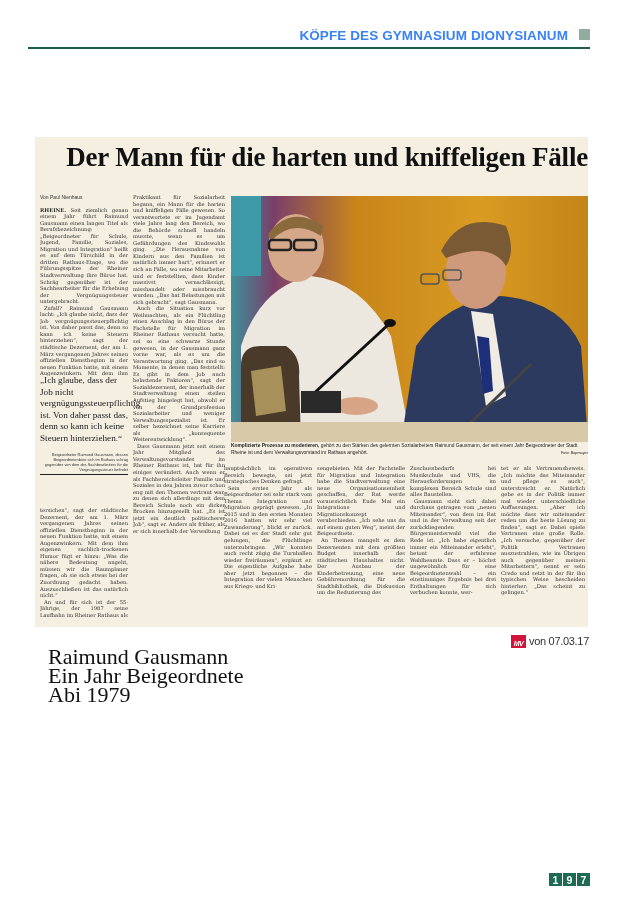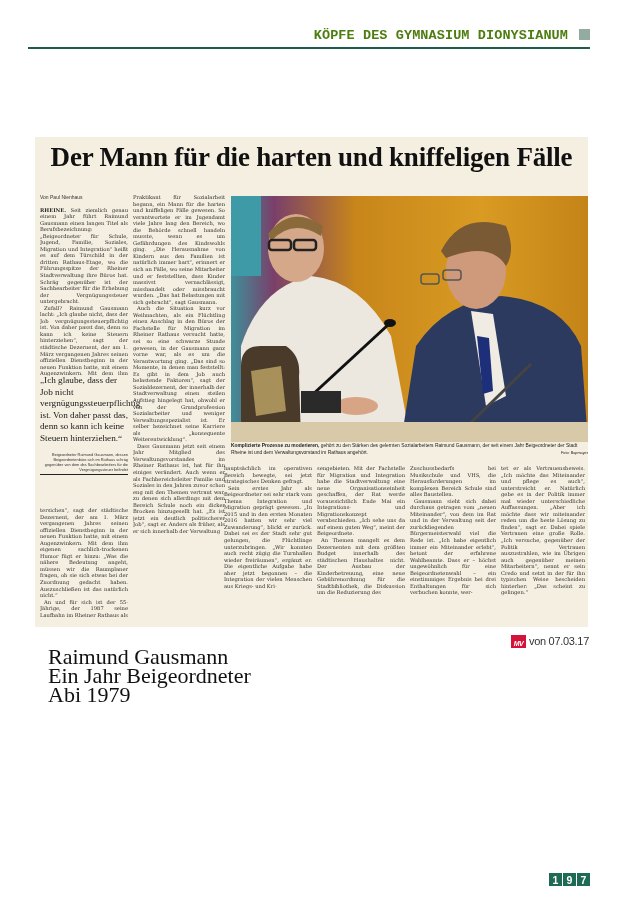--- a/index.html
+++ b/index.html
@@ -5,33 +5,33 @@
     * { margin: 0; padding: 0; box-sizing: border-box; }
     html, body { width: 638px; height: 907px; background: #ffffff; overflow: hidden; }
     body { position: relative; font-family: "Liberation Serif", serif; color: #1a1a1a; }
 
     .header {
       position: absolute; left: 28px; top: 25px; width: 562px; height: 24px;
       border-bottom: 2px solid #1e5c4e;
     }
     .header-title {
       position: absolute; right: 22px; top: 3px;
-      font-family: Liberation Mono, monospace; font-weight: bold; font-size: 13.5px;
-      color: #4d7c0f; letter-spacing: 0.1px; white-space: nowrap;
+      font-family: Liberation Sans, sans-serif; font-weight: bold; font-size: 13.5px;
+      color: #3b82f6; letter-spacing: 0.1px; white-space: nowrap;
     }
     .header-square {
       position: absolute; right: 0; top: 4px; width: 11px; height: 11px; background: #93aca0;
     }
 
     .clipping {
       position: absolute; left: 35px; top: 137px; width: 553px; height: 490px;
       background: #f4efe1;
     }
     .headline {
-      position: absolute; left: 0; top: 5px; width: 100%; text-align: center;
+      position: absolute; left: 0; top: 5px; width: 100%; text-align: right;
       font-family: "Liberation Serif", serif; font-weight: bold; font-size: 27px;
       color: #111; letter-spacing: -0.2px; white-space: nowrap;
     }
     .subhead {
       position: absolute; left: 0; top: 38px; width: 100%; text-align: center;
       font-family: "Liberation Serif", serif; font-size: 10.2px; color: #111; white-space: nowrap;
       letter-spacing: -0.15px;
     }
 
     .col {
@@ -188,21 +188,21 @@
   </div>
 </div>
 
 <div class="source">
   <span class="mv-logo">MV</span>
   <span class="source-date">von 07.03.17</span>
 </div>
 
 <div class="note">
   <div>Raimund Gausmann</div>
-  <div>Ein Jahr Beigeordneter</div>
+  <div>Ein Jahr Beigeordnete</div>
   <div>Abi 1979</div>
 </div>
 
 <div class="page-number">
   <span class="page-digit">1</span>
   <span class="page-digit">9</span>
   <span class="page-digit">7</span>
 </div>
 
 </body></html>

